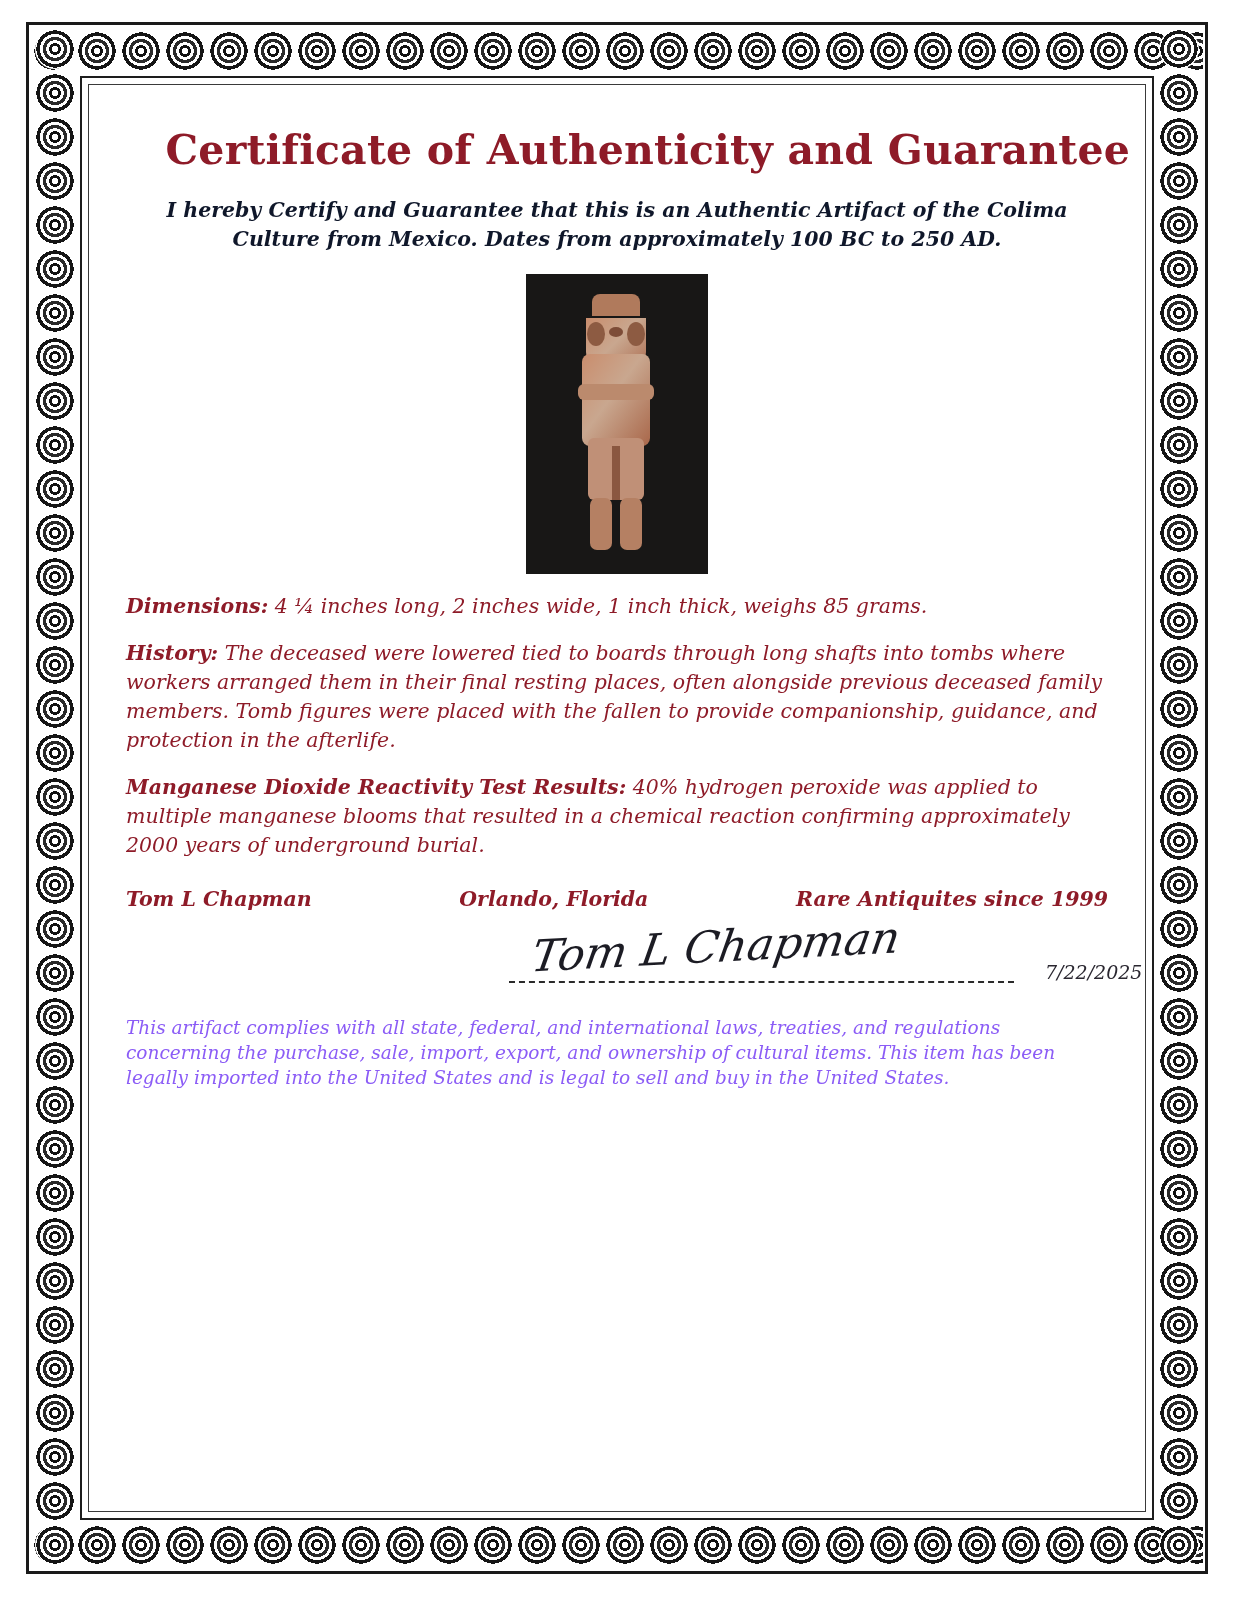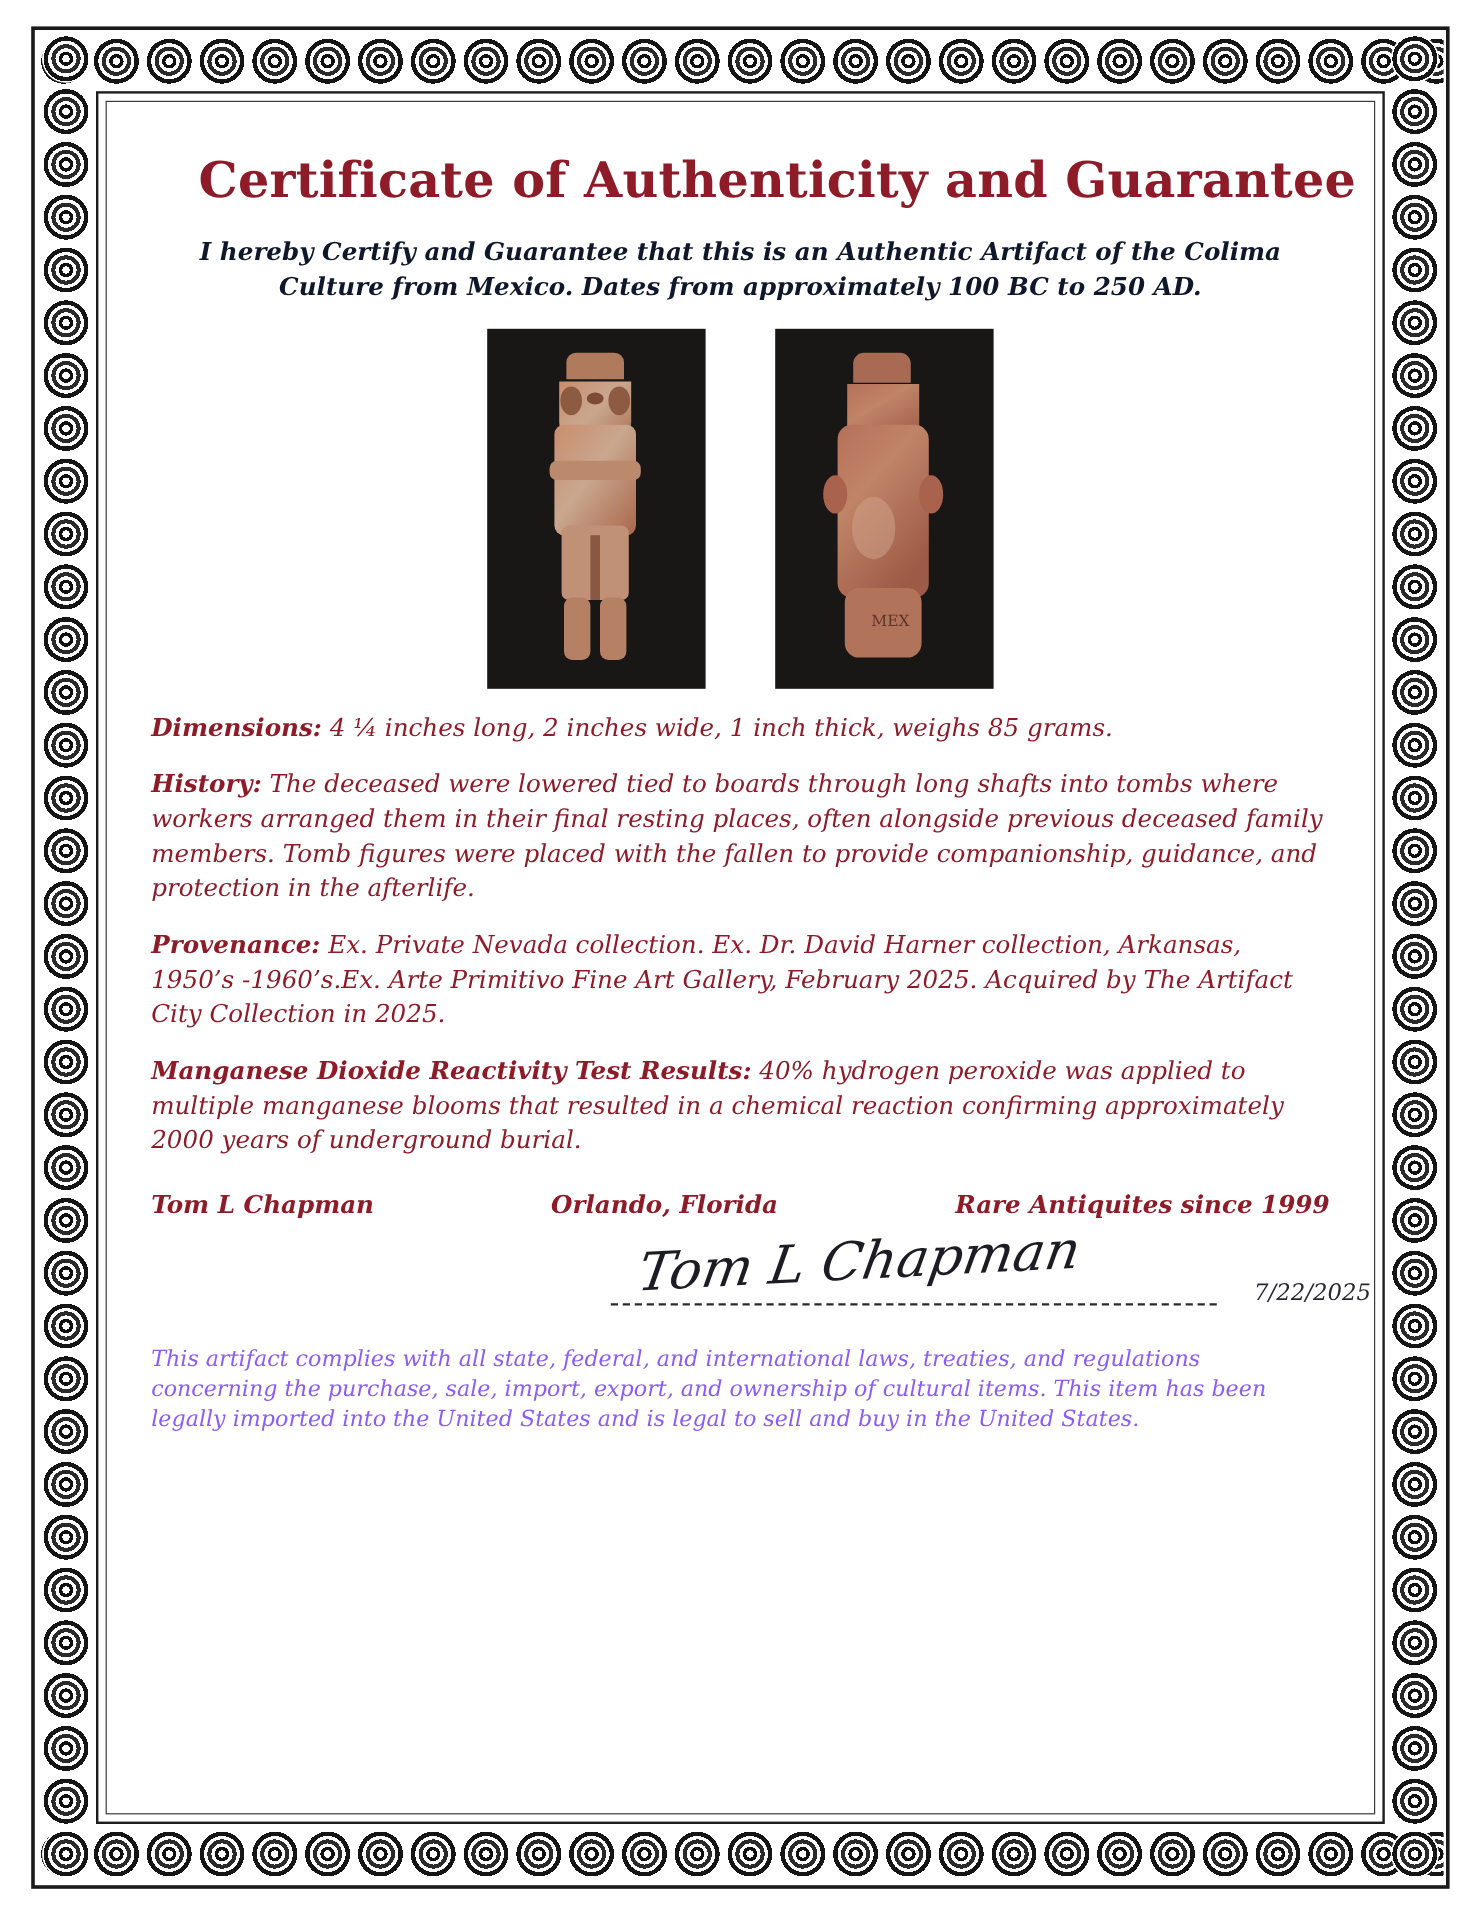--- a/index.html
+++ b/index.html
@@ -414,52 +414,30 @@
           <ellipse cx="72" cy="46" rx="9" ry="12" fill="#8d5b42"></ellipse>
           <ellipse cx="52" cy="44" rx="7" ry="5" fill="#7d4c37"></ellipse>
           <rect x="18" y="66" width="68" height="92" rx="8" fill="url(#gfront)"></rect>
           <rect x="14" y="96" width="76" height="16" rx="6" fill="#bb8a6d"></rect>
           <rect x="24" y="150" width="56" height="62" rx="6" fill="#c09077"></rect>
           <rect x="48" y="158" width="8" height="54" fill="#8a5740"></rect>
           <rect x="26" y="210" width="22" height="52" rx="7" fill="#b58063"></rect>
           <rect x="56" y="210" width="22" height="52" rx="7" fill="#b58063"></rect>
         </svg>
       </div>
-      <div class="photo">
-        <svg class="fig-back" viewBox="0 0 108 268">
-          <defs>
-            <linearGradient id="gback" x1="0" y1="0" x2="0.6" y2="1">
-              <stop offset="0%" stop-color="#b5705a"></stop>
-              <stop offset="40%" stop-color="#c08468"></stop>
-              <stop offset="100%" stop-color="#9d5a46"></stop>
-            </linearGradient>
-          </defs>
-          <path d="M38 4 h30 a9 9 0 0 1 9 9 v16 h-48 v-16 a9 9 0 0 1 9 -9 z" fill="#a86a53"></path>
-          <path d="M24 30 h60 v34 a30 26 0 0 1 -60 0 z" fill="url(#gback)"></path>
-          <rect x="16" y="64" width="76" height="144" rx="12" fill="url(#gback)"></rect>
-          <ellipse cx="14" cy="122" rx="10" ry="16" fill="#a9634c"></ellipse>
-          <ellipse cx="94" cy="122" rx="10" ry="16" fill="#a9634c"></ellipse>
-          <rect x="22" y="200" width="64" height="58" rx="12" fill="#b2735b"></rect>
-          <ellipse cx="46" cy="150" rx="18" ry="26" fill="#cfa089" opacity="0.55"></ellipse>
-          <text x="44" y="232" font-size="13" fill="#5e3528" font-family="DejaVu Serif, serif">MEX</text>
-        </svg>
-      </div>
     </div>
 
     <div class="body-block">
       <p class="para">
         <b>Dimensions:</b><span> 4 ¼ inches long, 2 inches wide, 1 inch thick, weighs 85 grams.</span>
       </p>
       <p class="para">
         <b>History:</b><span> The deceased were lowered tied to boards through long shafts into tombs where workers arranged them in their final resting places, often alongside previous deceased family members. Tomb figures were placed with the fallen to provide companionship, guidance, and protection in the afterlife.</span>
       </p>
       <p class="para">
-        <b>Provenance:</b><span> Ex. Private Nevada collection. Ex. Dr. David Harner collection, Arkansas, 1950’s -1960’s.Ex. Arte Primitivo Fine Art Gallery, February 2025. Acquired by The Artifact City Collection in 2025.</span>
-      </p>
-      <p class="para">
         <b>Manganese Dioxide Reactivity Test Results:</b><span> 40% hydrogen peroxide was applied to multiple manganese blooms that resulted in a chemical reaction confirming approximately 2000 years of underground burial.</span>
       </p>
     </div>
 
     <div class="signer-row">
       <span>Tom L Chapman</span>
       <span>Orlando, Florida</span>
       <span>Rare Antiquites since 1999</span>
     </div>
 

